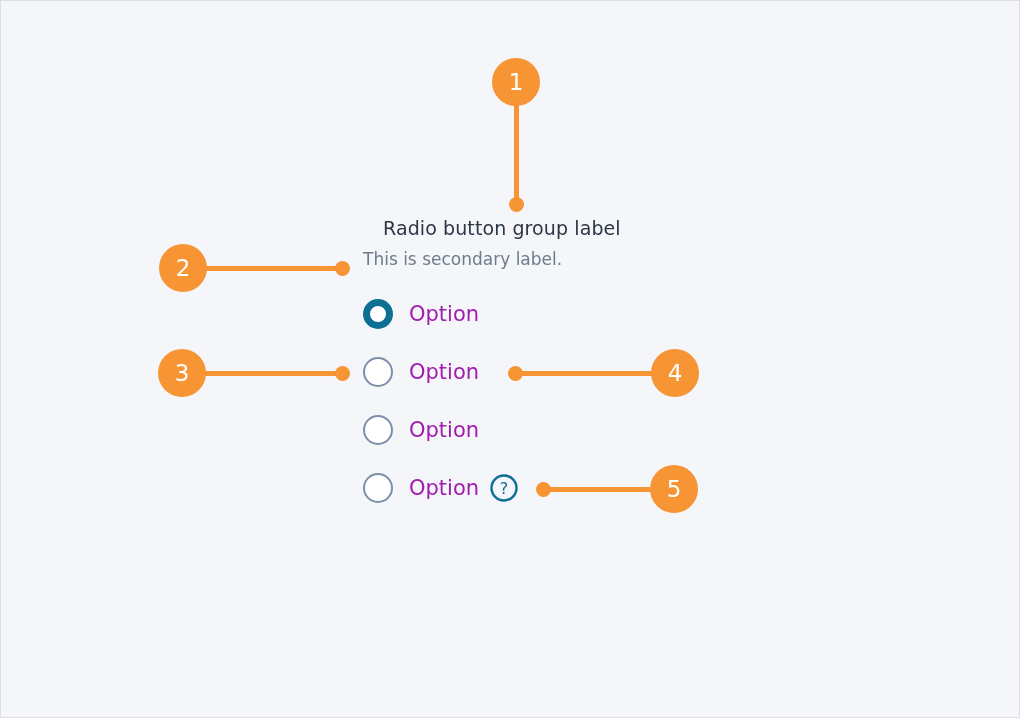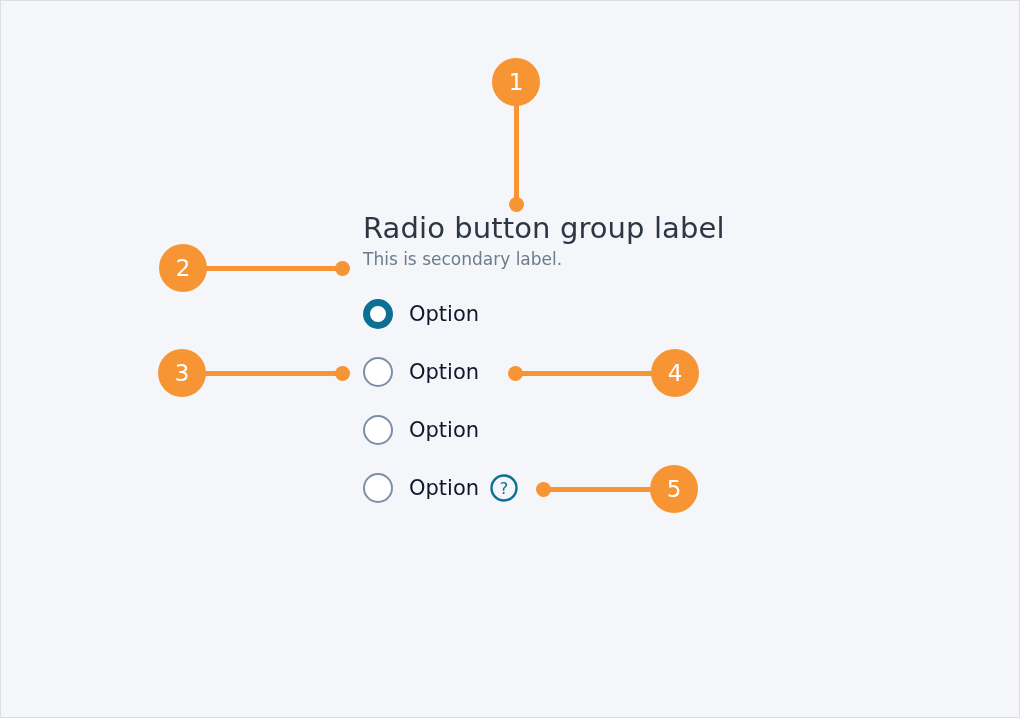--- a/index.html
+++ b/index.html
@@ -19,25 +19,26 @@
   }
 
   
   .radio-group {
     position: absolute;
     left: 362px;
     top: 212px;
     width: 400px;
   }
   .group-label {
-    font-size: 29px;
+    font-size: 19px;
     line-height: 30px;
     color: #2c3645;
     letter-spacing: 0.1px;
     white-space: nowrap;
+    margin-left: 20px;
   }
   .group-help {
     font-size: 17px;
     line-height: 24px;
     color: #6d7b8c;
     margin-top: 4px;
     white-space: nowrap;
   }
   .radio-list {
     margin-top: 14px;
@@ -58,21 +59,21 @@
   }
   .radio-ctl.unselected {
     border: 2px solid #7b8fa8;
   }
   .radio-ctl.selected {
     border: 7px solid #0e6f94;
   }
   .radio-label {
     font-size: 21px;
     line-height: 28px;
-    color: #0f172a;
+    color: #a21caf;
     margin-left: 16px;
     white-space: nowrap;
   }
   .help-icon {
     width: 28px;
     height: 28px;
     margin-left: 11px;
     flex: 0 0 auto;
     display: block;
   }

